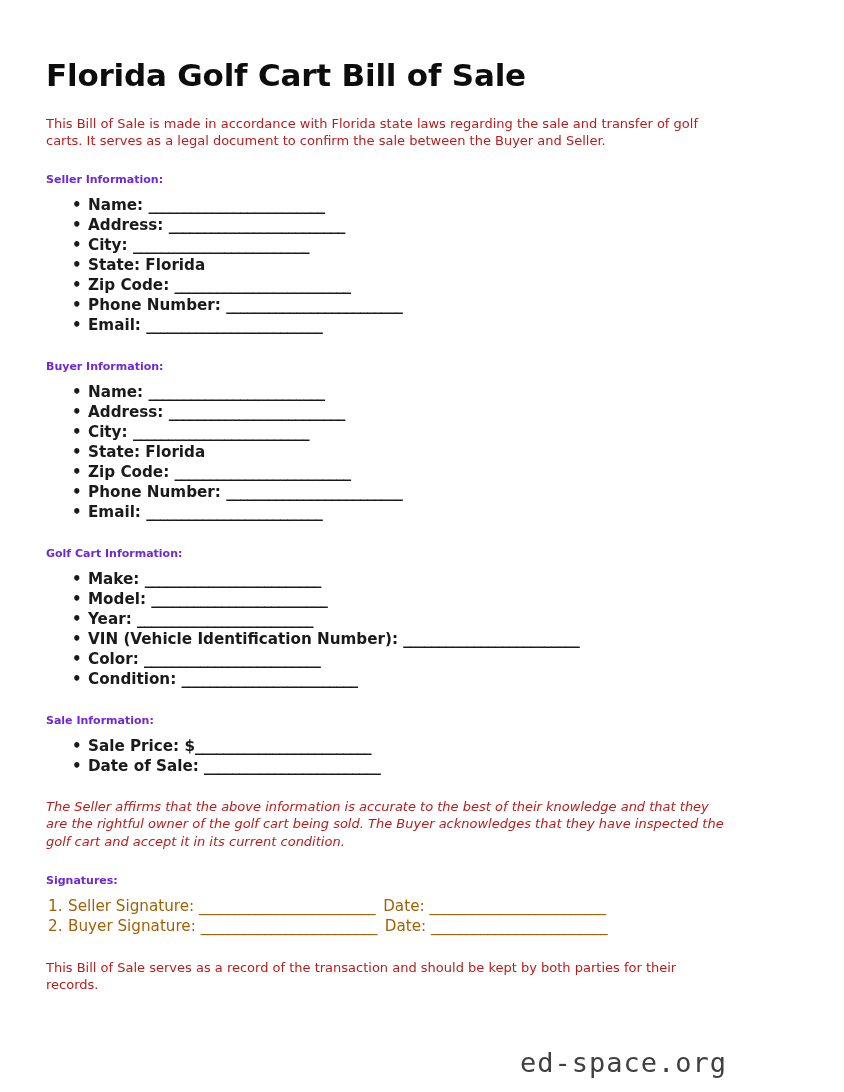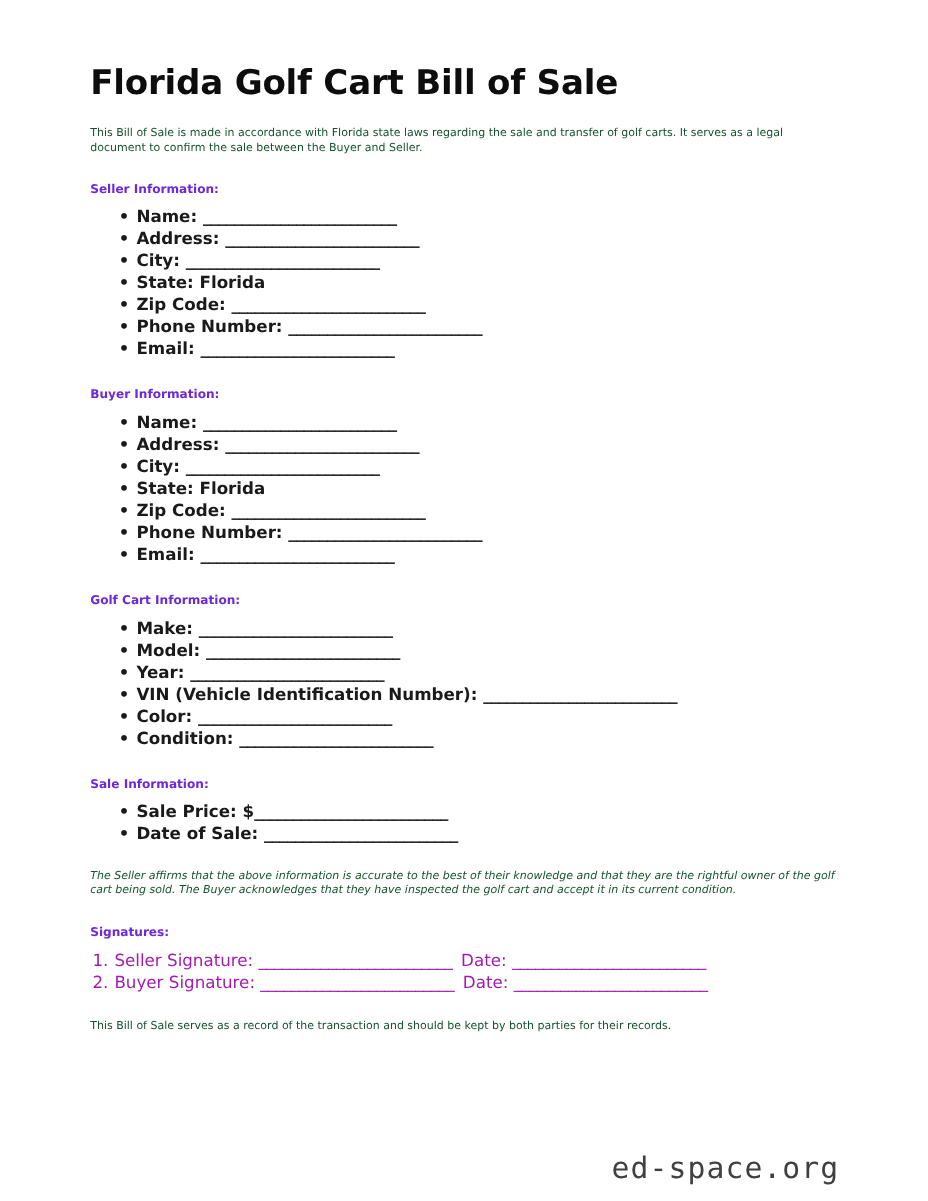--- a/index.html
+++ b/index.html
@@ -17,38 +17,37 @@
     color: #111111;
     -webkit-font-smoothing: antialiased;
   }
   .page {
     position: absolute;
     left: 0; top: 0;
     width: 772px;
     height: 1092px;
     box-sizing: border-box;
     padding: 48px 46px 0 46px;
-    margin-left: 36px;
   }
 
   h1.doc-title {
     font-size: 31px;
     font-weight: bold;
     letter-spacing: -0.2px;
     margin: 10px 0 22px 0;
     line-height: 1.12;
     color: #0d0d0d;
   }
 
   p.body-text {
-    font-size: 10px;
+    font-size: 13px;
     line-height: 1.33;
     margin: 0 0 6px 0;
     max-width: 752px;
-    color: #14532d;
+    color: #b91c1c;
   }
 
   h2.section-heading {
     font-size: 11px;
     font-weight: bold;
     margin: 24px 0 10px 0;
     color: #6d28d9;
   }
 
   ul.field-list {
@@ -78,21 +77,21 @@
     counter-reset: sig;
     margin: 0;
     padding: 0 0 0 22px;
   }
   ol.sig-list > li {
     counter-increment: sig;
     font-size: 15.2px;
     line-height: 1.315;
     position: relative;
     white-space: nowrap;
-    color: #a21caf;
+    color: #a16207;
   }
   ol.sig-list > li::before {
     content: counter(sig) ".";
     position: absolute;
     left: -20px;
     top: 0;
   }
 
   .blank {
     letter-spacing: -0.55px;

